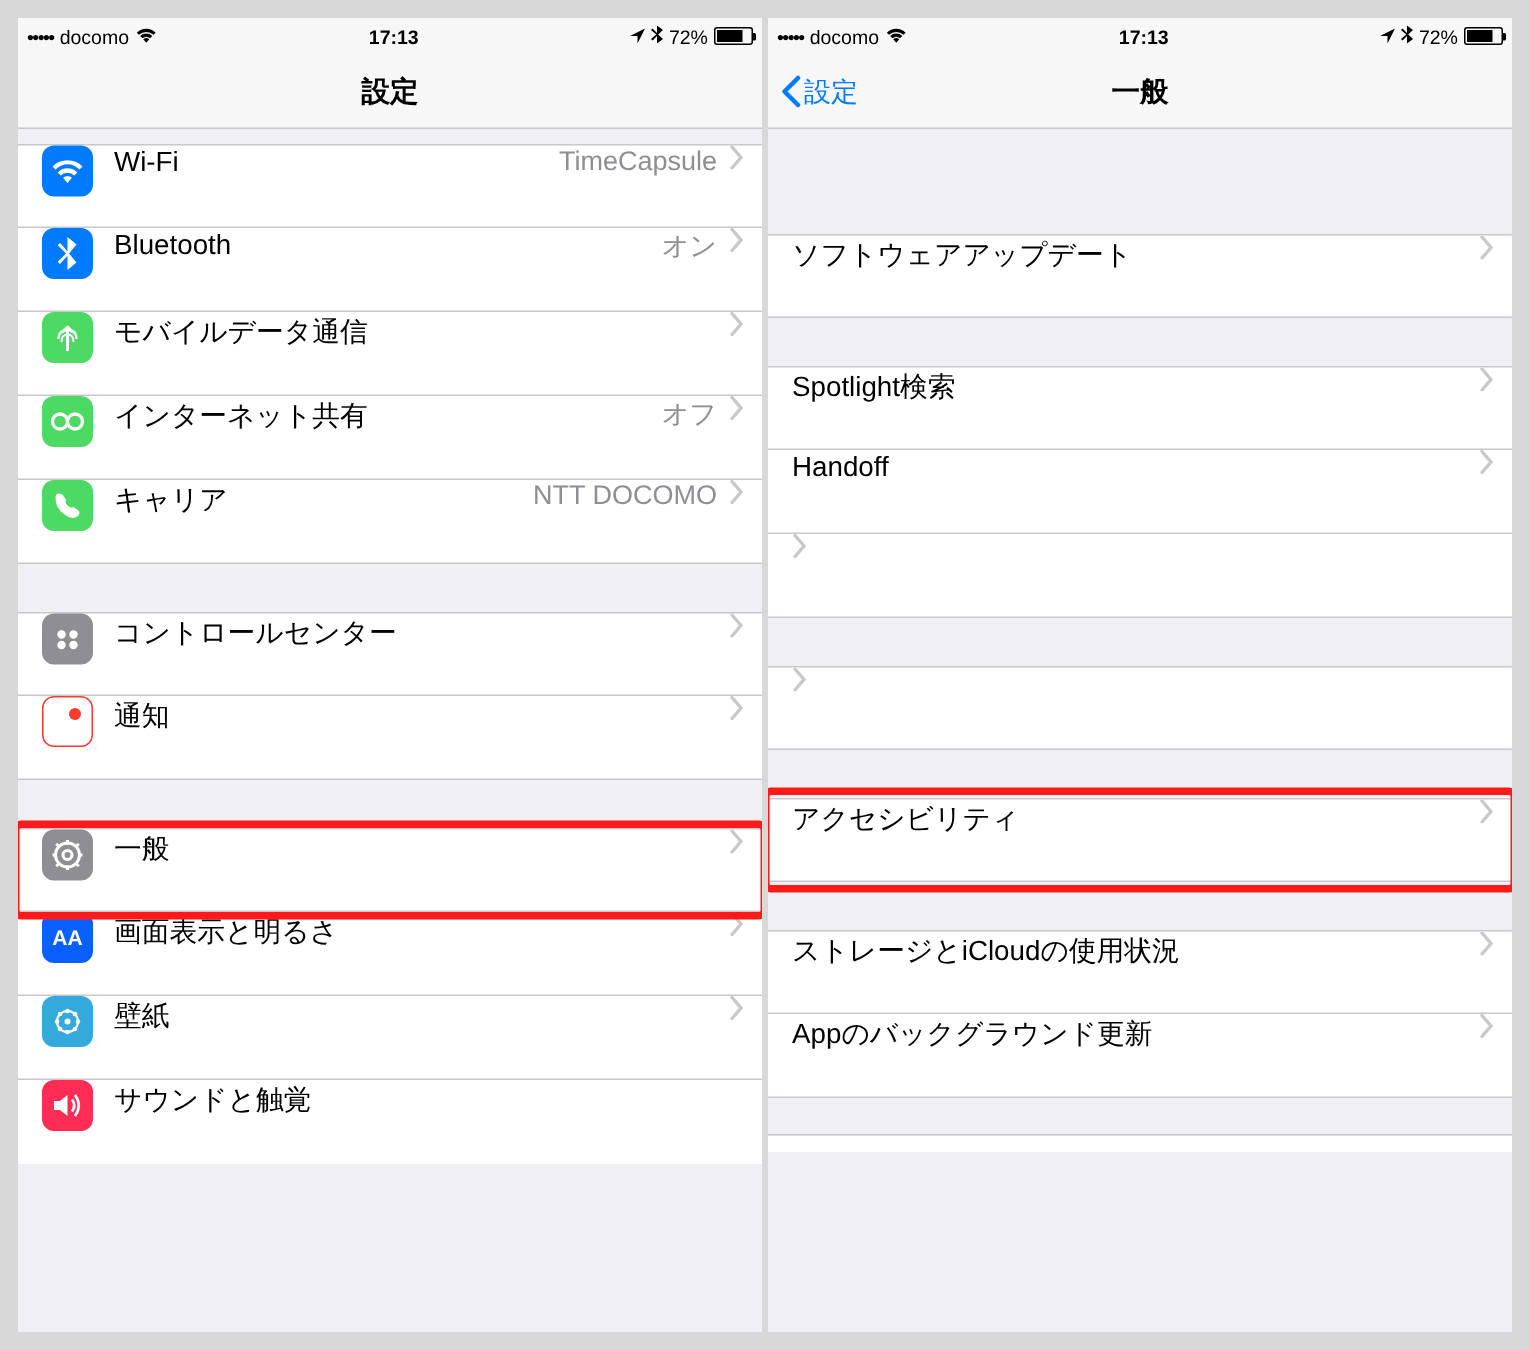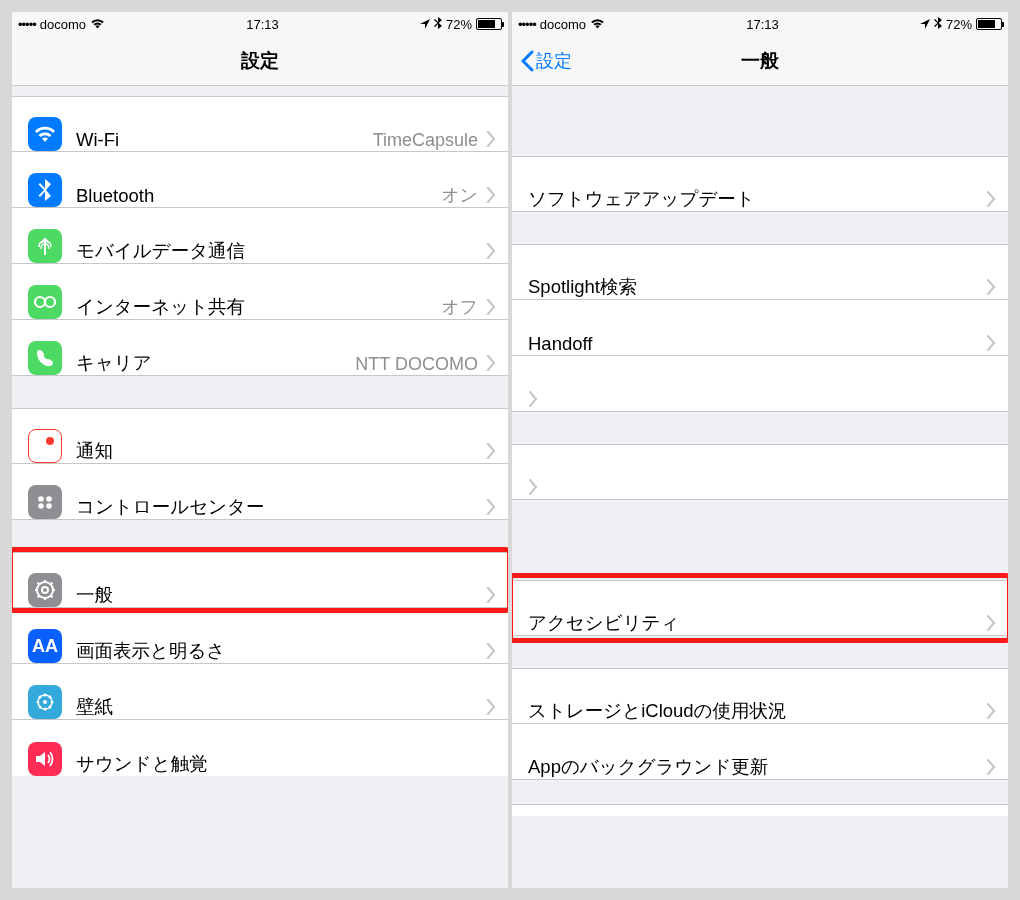--- a/index.html
+++ b/index.html
@@ -25,21 +25,21 @@
     height: 24px;
     background: #f7f7f7;
     display: flex;
     align-items: center;
     justify-content: space-between;
     padding: 0 6px;
     font-size: 13px;
     color: #000;
   }
   .status-left, .status-right { display: flex; align-items: center; gap: 4px; }
-  .status-center { font-weight: 400; }
+  .status-center { font-weight: 700; }
   .dots { letter-spacing: -1px; }
   .battery {
     width: 26px; height: 12px;
     border: 1.2px solid #000;
     border-radius: 2px;
     position: relative;
     display: inline-block;
   }
   .battery::after {
     content: "";
@@ -79,21 +79,21 @@
     cursor: pointer;
   }
   .nav-back svg { margin-right: 2px; }
   .scroll { flex: 1; overflow-y: hidden; }
   .group-gap { height: 32px; }
   .group-gap.small { height: 24px; }
   .row {
     background: #fff;
     border-bottom: 1px solid #c8c7cc;
     display: flex;
-    align-items: flex-end;
+    align-items: flex-start;
     height: 56px;
     padding: 0 12px 0 16px;
     position: relative;
   }
   .row:first-child { border-top: 1px solid #c8c7cc; }
   .group .row + .row {  }
   .group { }
   .row .icon {
     width: 34px; height: 34px;
     border-radius: 8px;
@@ -137,21 +137,21 @@
   .bg-green2 { background: #4cd964; }
   .bg-callg  { background: #4cd964; }
   .bg-red    { background: #ff3b30; }
   .bg-gray   { background: #8e8e93; }
   .bg-purple { background: #5856d6; }
   .bg-gear   { background: #8e8e93; }
   .bg-bluetxt{ background: #0a60ff; }
   .bg-teal   { background: #34aadc; }
   .bg-pink   { background: #ff2d55; }
   .icon svg { display:block; }
-  .icon .txt { color:#fff; font-weight:700; font-size:18px; }
+  .icon .txt { color:#fff; font-weight:700; font-size:14px; }
 </style>
 </head>
 <body>
 
 <div class="phones">
 
   <div class="phone">
 
     <div class="status-bar">
       <div class="status-left">
@@ -252,41 +252,41 @@
           <span class="chevron"><svg width="10" height="16" viewBox="0 0 10 16">
                 <path d="M2 1 L8 8 L2 15" stroke="#c7c7cc" stroke-width="2.2" fill="none" stroke-linecap="round"></path>
               </svg></span>
         </div>
       </div>
 
       <div class="group-gap"></div>
 
       <div class="group">
         <div class="row">
-          <span class="icon bg-red" style="background:#fff;border:1.5px solid #ff3b30;">
-            <svg width="20" height="20" viewBox="0 0 20 20">
-                <rect x="2" y="2" width="16" height="16" rx="4" fill="none" stroke="#ff3b30" stroke-width="0"></rect>
-                <circle cx="15" cy="5" r="4" fill="#ff3b30"></circle>
-              </svg>
-          </span>
-          <span class="label">通知</span>
-          <span class="chevron"><svg width="10" height="16" viewBox="0 0 10 16">
-                <path d="M2 1 L8 8 L2 15" stroke="#c7c7cc" stroke-width="2.2" fill="none" stroke-linecap="round"></path>
-              </svg></span>
-        </div>
-        <div class="row">
           <span class="icon bg-gray">
             <svg width="20" height="20" viewBox="0 0 20 20">
                 <circle cx="6" cy="7" r="2.8" fill="#fff"></circle>
                 <circle cx="14" cy="7" r="2.8" fill="#fff"></circle>
                 <circle cx="6" cy="14" r="2.8" fill="#fff"></circle>
                 <circle cx="14" cy="14" r="2.8" fill="#fff"></circle>
               </svg>
           </span>
           <span class="label">コントロールセンター</span>
+          <span class="chevron"><svg width="10" height="16" viewBox="0 0 10 16">
+                <path d="M2 1 L8 8 L2 15" stroke="#c7c7cc" stroke-width="2.2" fill="none" stroke-linecap="round"></path>
+              </svg></span>
+        </div>
+        <div class="row">
+          <span class="icon bg-red" style="background:#fff;border:1.5px solid #ff3b30;">
+            <svg width="20" height="20" viewBox="0 0 20 20">
+                <rect x="2" y="2" width="16" height="16" rx="4" fill="none" stroke="#ff3b30" stroke-width="0"></rect>
+                <circle cx="15" cy="5" r="4" fill="#ff3b30"></circle>
+              </svg>
+          </span>
+          <span class="label">通知</span>
           <span class="chevron"><svg width="10" height="16" viewBox="0 0 10 16">
                 <path d="M2 1 L8 8 L2 15" stroke="#c7c7cc" stroke-width="2.2" fill="none" stroke-linecap="round"></path>
               </svg></span>
         </div>
       </div>
 
       <div class="group-gap"></div>
 
       <div class="group" style="position:relative;">
         <div class="row" style="position:relative;">
@@ -433,21 +433,21 @@
         <div class="row">
           <span class="chevron"><svg width="10" height="16" viewBox="0 0 10 16">
                 <path d="M2 1 L8 8 L2 15" stroke="#c7c7cc" stroke-width="2.2" fill="none" stroke-linecap="round"></path>
               </svg></span>
         </div>
       </div>
 
       <div class="group-gap"></div>
 
       <div class="group" style="position:relative;">
-        <div class="row" style="position:relative;margin-top:48px;">
+        <div class="row" style="position:relative;">
           <span class="label">アクセシビリティ</span>
           <span class="chevron"><svg width="10" height="16" viewBox="0 0 10 16">
                 <path d="M2 1 L8 8 L2 15" stroke="#c7c7cc" stroke-width="2.2" fill="none" stroke-linecap="round"></path>
               </svg></span>
           <div class="highlight" style="left:-4px;right:-4px;top:-8px;bottom:-8px;"></div>
         </div>
       </div>
 
       <div class="group-gap"></div>
 

